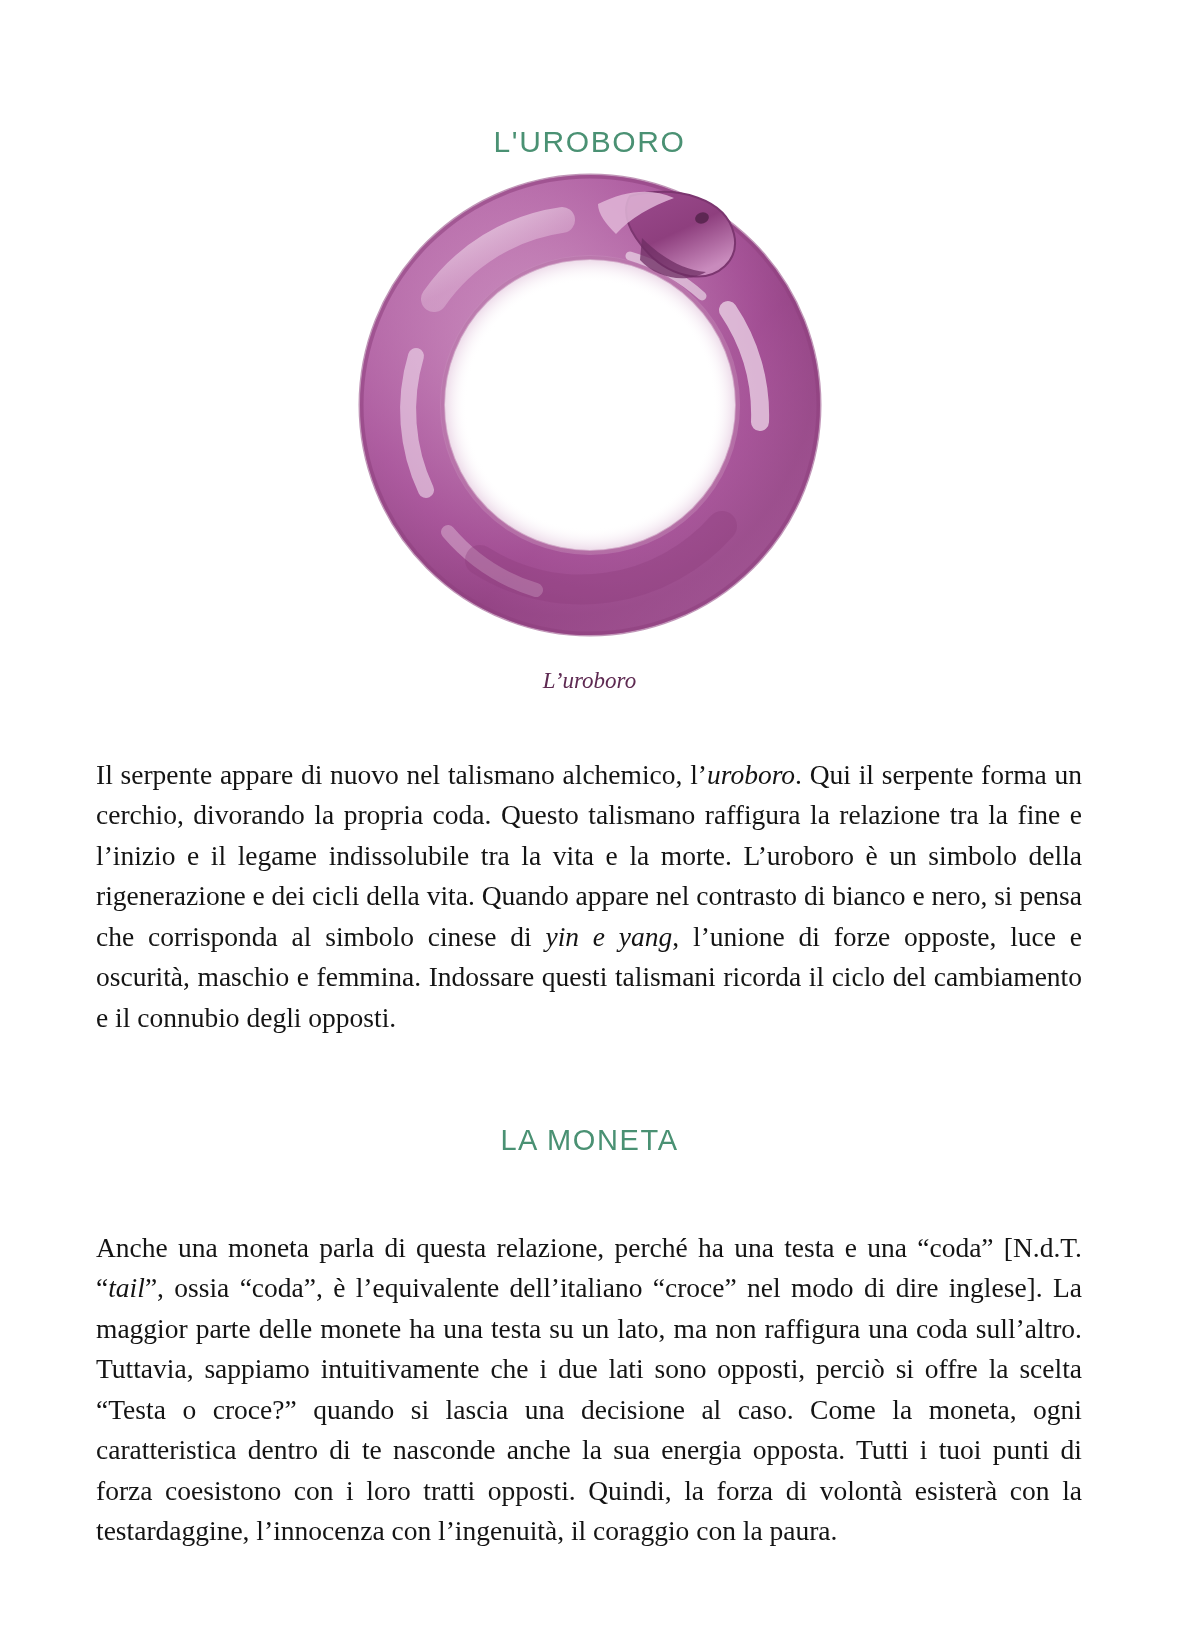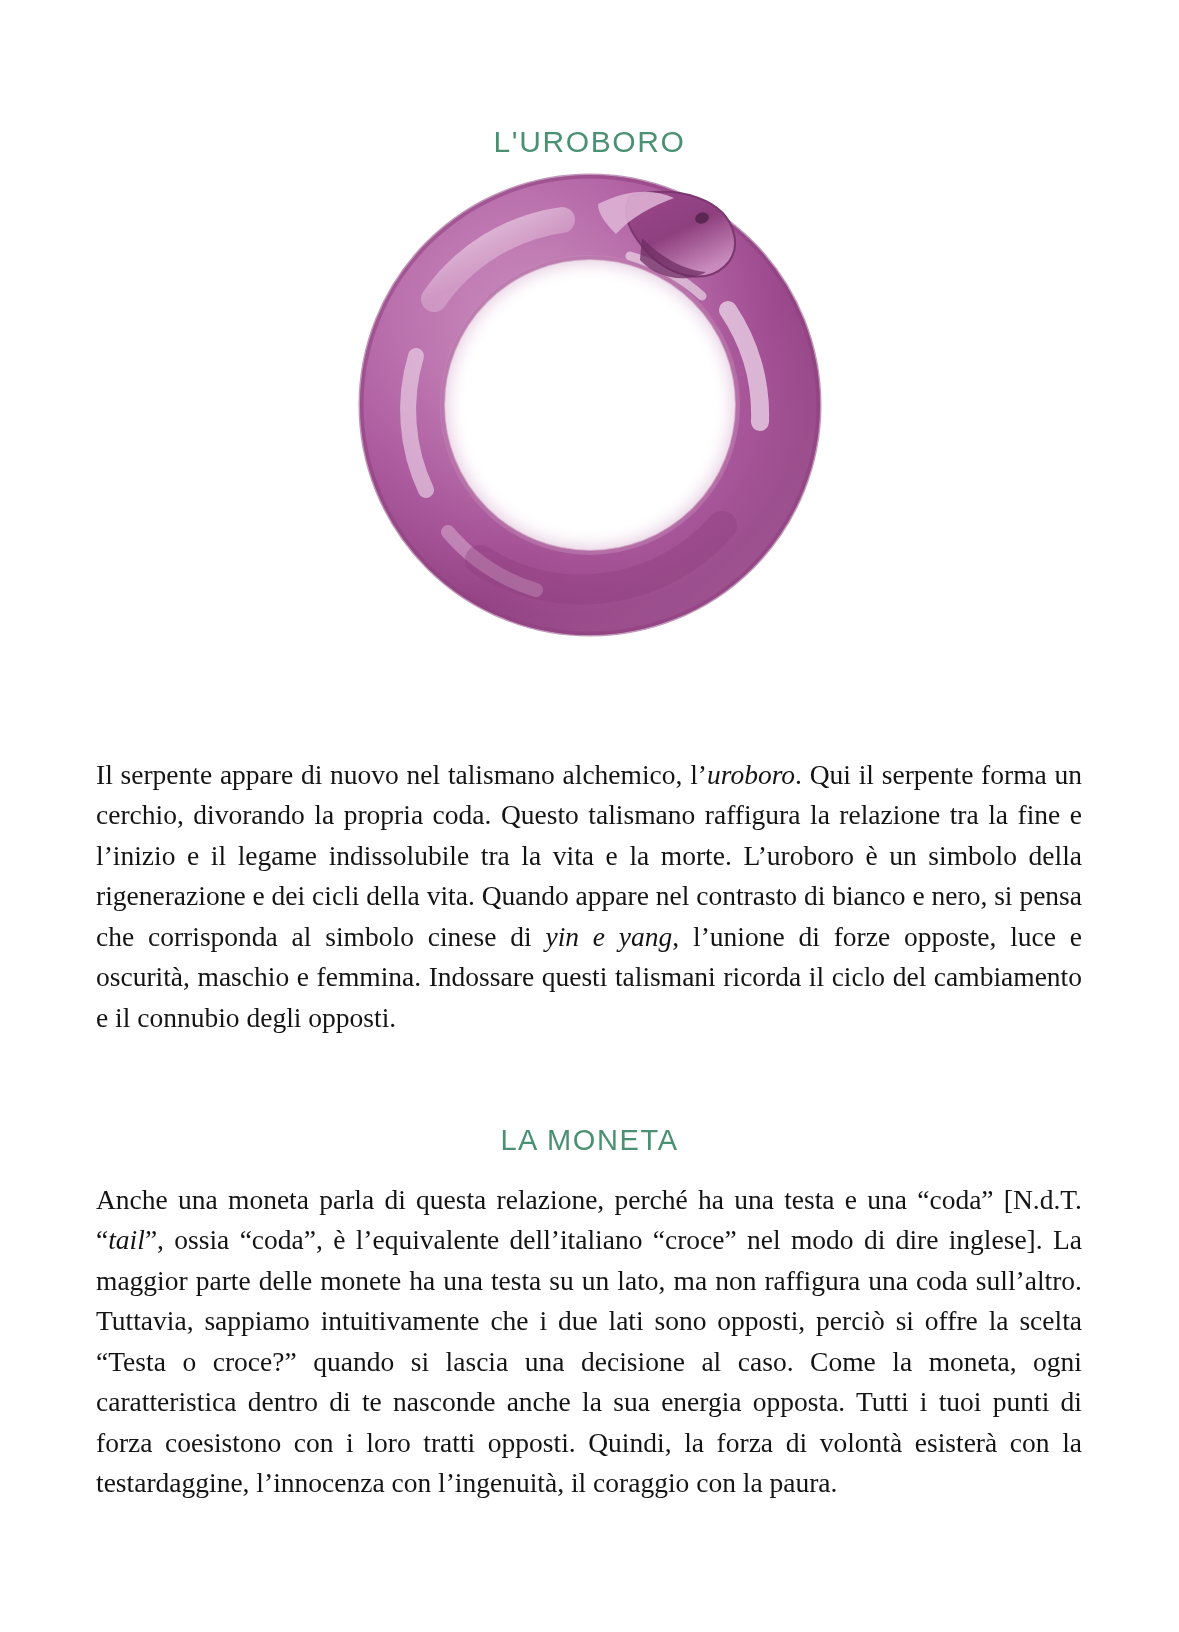--- a/index.html
+++ b/index.html
@@ -62,21 +62,21 @@
     width: 986px;
     font-family: "Liberation Serif", serif;
     font-size: 27.5px;
     line-height: 40.5px;
     color: #141414;
     text-align: justify;
     text-justify: inter-word;
     hyphens: manual;
   }
   #para-uroboro { top: 727px; }
-  #para-moneta  { top: 1152px; }
+  #para-moneta  { top: 1200px; }
 
   .body-text i { font-style: italic; }
 </style>
 </head>
 <body>
 
 <div class="page">
 
   <h2 class="section-heading" id="heading-uroboro">L'UROBORO</h2>
 
@@ -132,20 +132,21 @@
 
       <path d="M 312 78 C 330 96, 352 110, 376 112 C 356 124, 326 118, 310 100 Z" fill="#6e2e63" opacity="0.75"></path>
 
       <ellipse cx="372" cy="58" rx="7" ry="5.5" fill="#5d2753" transform="rotate(-18 372 58)"></ellipse>
 
       <path d="M 268 44 C 296 30, 322 28, 344 38 C 322 46, 300 58, 286 74
                C 276 64, 268 54, 268 44 Z" fill="#e0b6d7" opacity="0.85"></path>
     </svg>
   </div>
 
+  <div class="figure-caption">L’uroboro</div>
 
   <p class="body-text" id="para-uroboro">Il serpente appare di nuovo nel talismano alchemico, l’<i>uroboro</i>. Qui il serpente forma un cerchio, divorando la propria coda. Questo talismano raffigura la relazione tra la fine e l’inizio e il legame indissolubile tra la vita e la morte. L’uroboro è un simbolo della rigenerazione e dei cicli della vita. Quando appare nel contrasto di bianco e nero, si pensa che corrisponda al simbolo cinese di <i>yin e yang</i>, l’unione di forze opposte, luce e oscurità, maschio e femmina. Indossare questi talismani ricorda il ciclo del cambiamento e il connubio degli opposti.</p>
 
   <h2 class="section-heading" id="heading-moneta">LA MONETA</h2>
 
   <p class="body-text" id="para-moneta">Anche una moneta parla di questa relazione, perché ha una testa e una “coda” [N.d.T. “<i>tail</i>”, ossia “coda”, è l’equivalente dell’italiano “croce” nel modo di dire inglese]. La maggior parte delle monete ha una testa su un lato, ma non raffigura una coda sull’altro. Tuttavia, sappiamo intuitivamente che i due lati sono opposti, perciò si offre la scelta “Testa o croce?” quando si lascia una decisione al caso. Come la moneta, ogni caratteristica dentro di te nasconde anche la sua energia opposta. Tutti i tuoi punti di forza coesistono con i loro tratti opposti. Quindi, la forza di volontà esisterà con la testardaggine, l’innocenza con l’ingenuità, il coraggio con la paura.</p>
 
 </div>
 
 </body></html>

